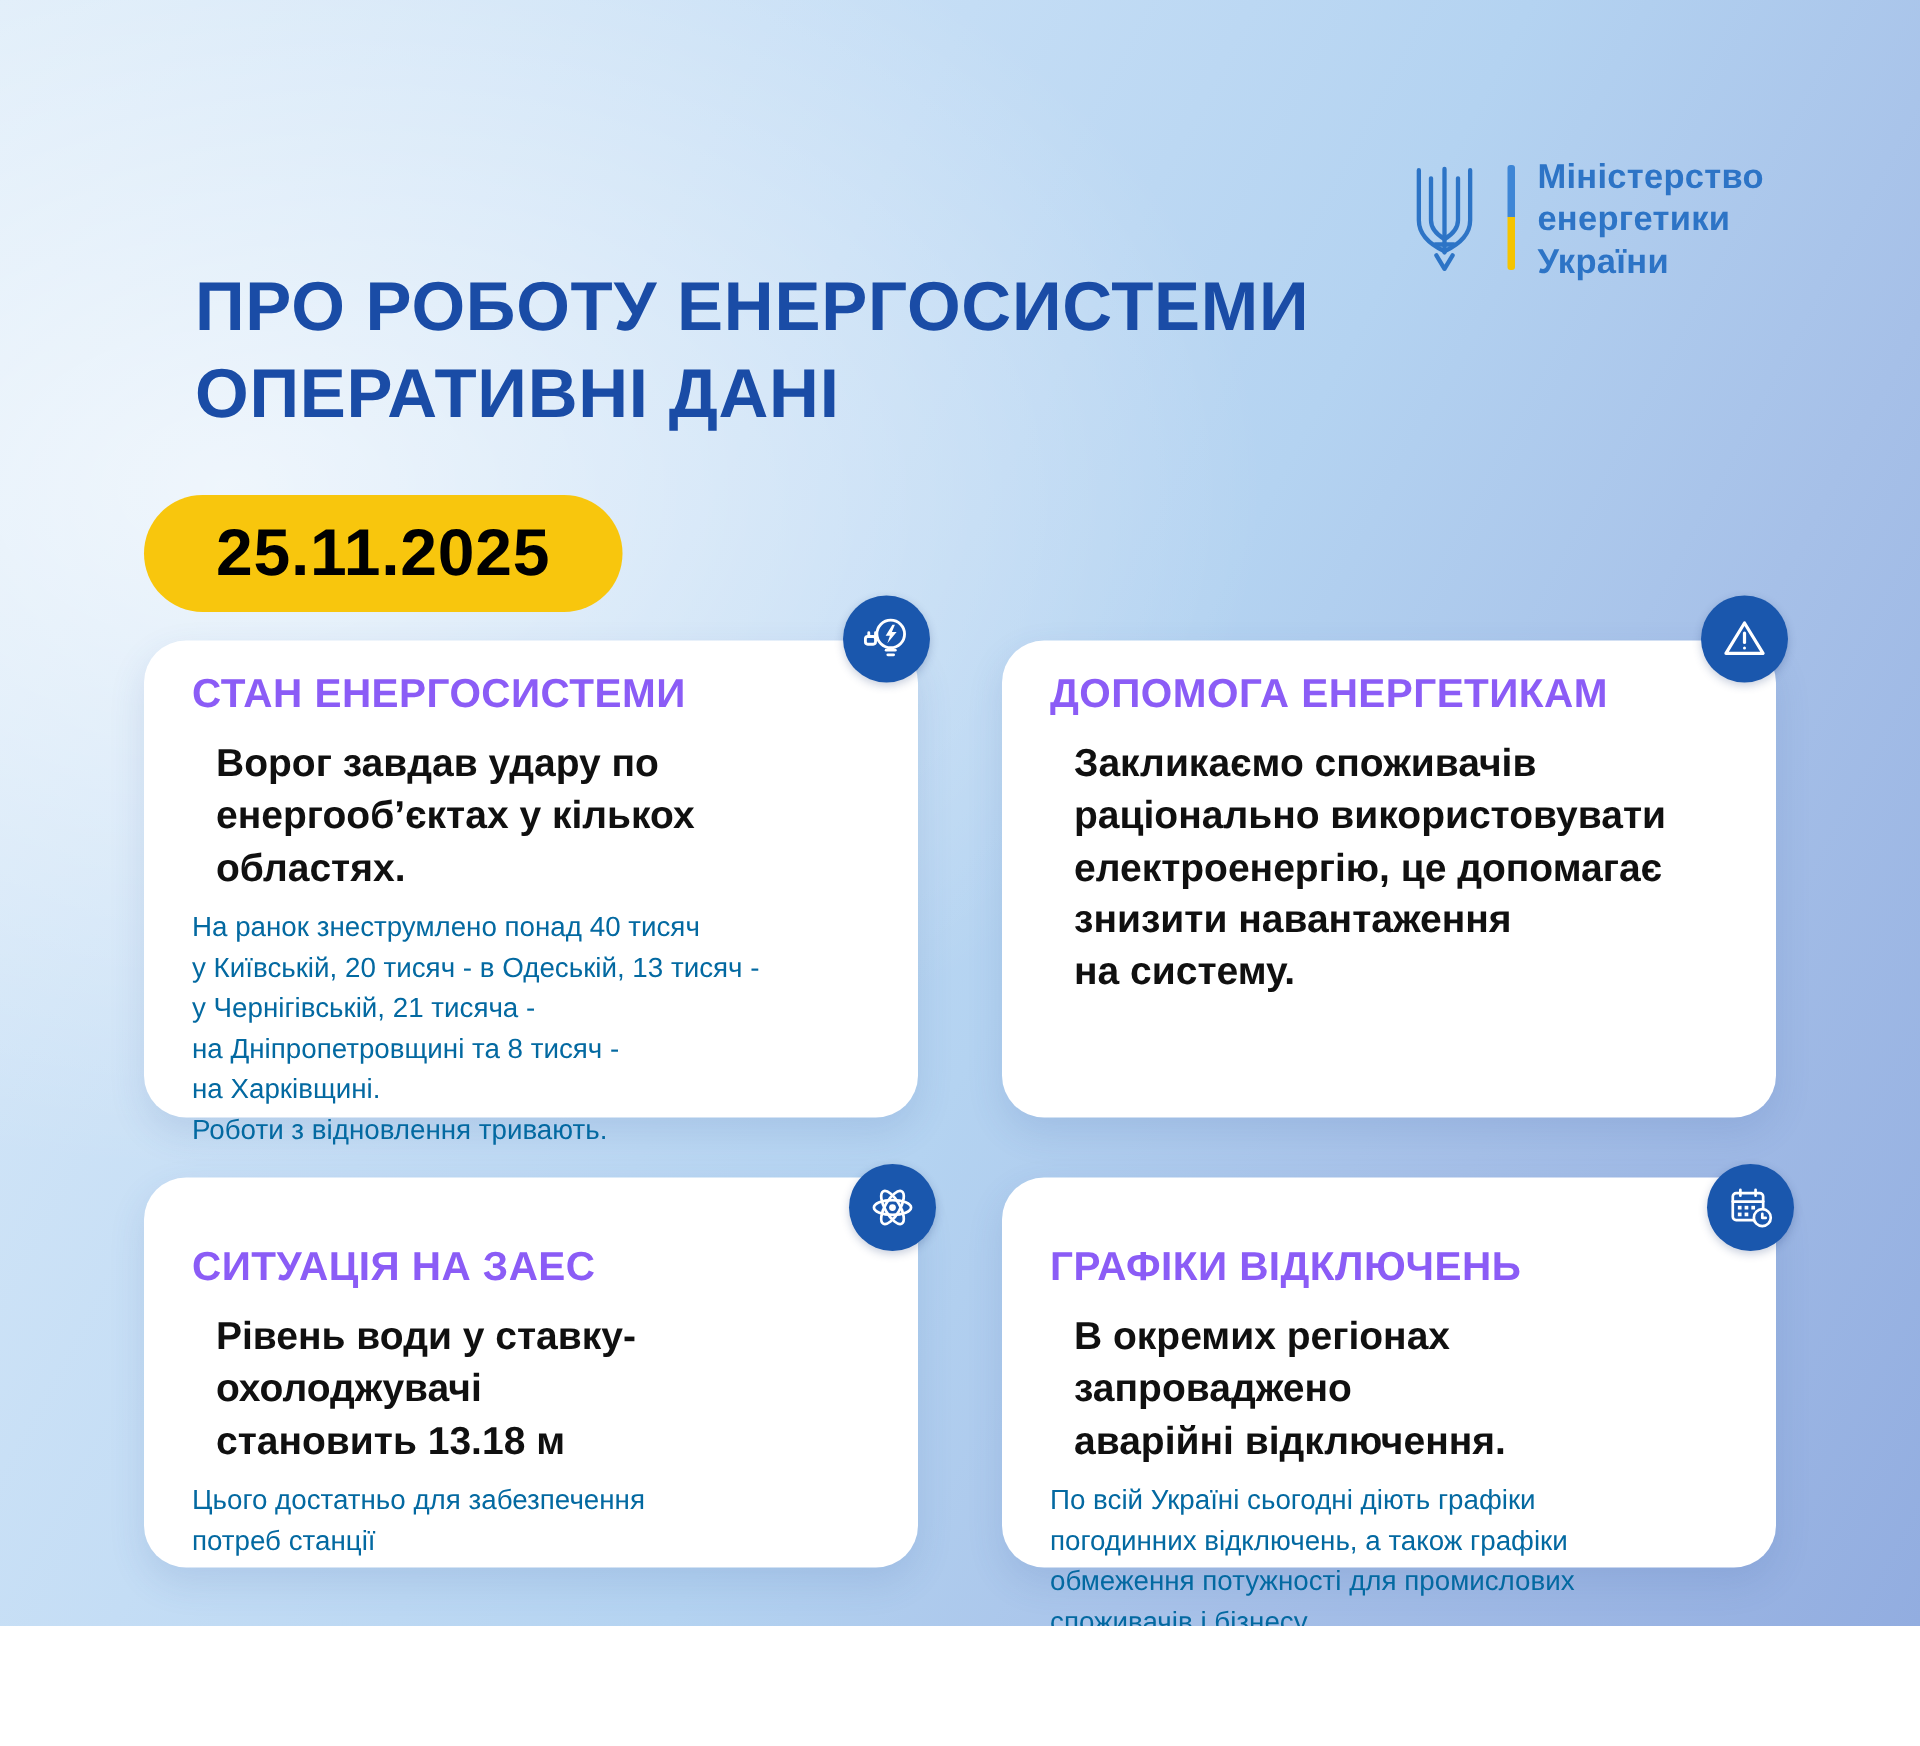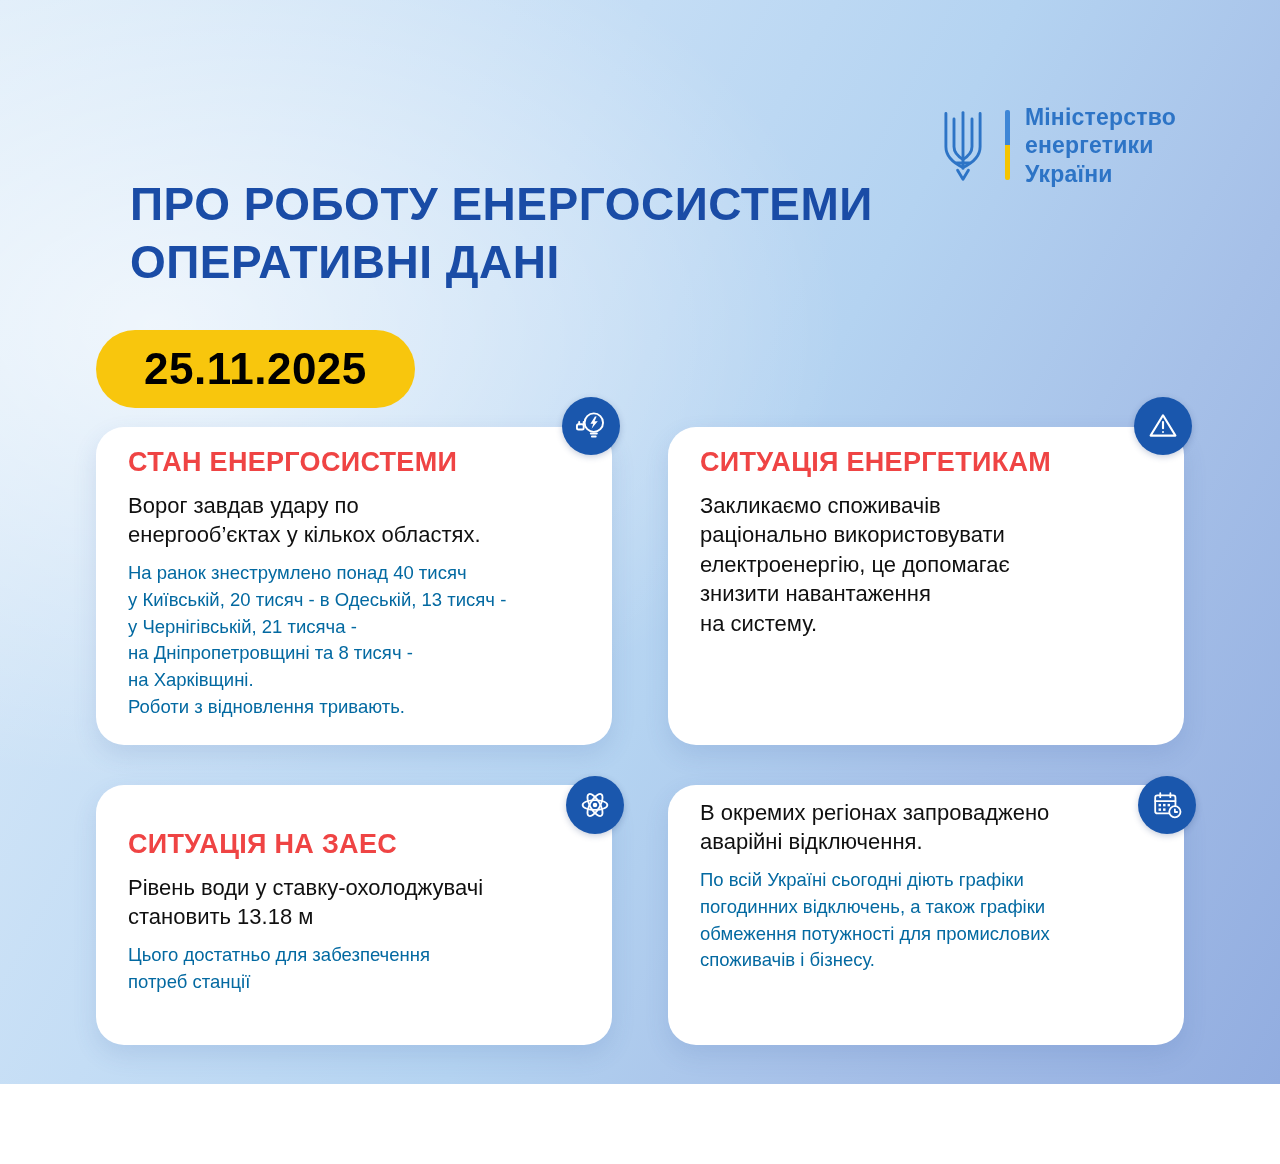--- a/index.html
+++ b/index.html
@@ -87,33 +87,33 @@
     background: #1a57ad;
     display: flex; align-items: center; justify-content: center;
     box-shadow: 0 2px 6px rgba(30,60,120,0.25);
   }
   .row1 .card-icon { top: -30px; right: -8px; }
   .row2 .card-icon { top: -9px;  right: -12px; }
   .card-icon svg { width: 36px; height: 36px; }
 
   .card-title {
     margin: 0;
-    color: #ef4444;
+    color: #8b5cf6;
     font-weight: bold;
     font-size: 27px;
     letter-spacing: 0.3px;
   }
   .row1 .card-title { padding-top: 20px; }
   .row2 .card-title { padding-top: 44px; }
 
   .card-lead {
-    margin: 13px 0 0 0;
+    margin: 13px 0 0 16px;
     color: #101010;
-    font-weight: normal;
-    font-size: 22px;
+    font-weight: bold;
+    font-size: 26px;
     line-height: 1.34;
     white-space: pre-line;
   }
   .card-body {
     margin: 10px 0 0 0;
     color: #0369a1;
     font-size: 18.5px;
     line-height: 1.45;
     white-space: pre-line;
   }
@@ -171,21 +171,21 @@
   </section>
 
   <section class="card row1 col2">
     <div class="card-icon">
       <svg viewBox="0 0 32 32" fill="none" stroke="#ffffff" stroke-width="1.9" stroke-linecap="round" stroke-linejoin="round">
         <path d="M16 6.5 L27 24.5 H5 Z"></path>
         <path d="M16 12.5 v5.5"></path>
         <circle cx="16" cy="21.3" r="0.9" fill="#ffffff" stroke="none"></circle>
       </svg>
     </div>
-    <h2 class="card-title">СИТУАЦІЯ ЕНЕРГЕТИКАМ</h2>
+    <h2 class="card-title">ДОПОМОГА ЕНЕРГЕТИКАМ</h2>
     <p class="card-lead">Закликаємо споживачів
 раціонально використовувати
 електроенергію, це допомагає
 знизити навантаження
 на систему.</p>
     <p class="card-body"></p>
   </section>
 
   <section class="card row2 col1">
     <div class="card-icon">
@@ -211,20 +211,21 @@
         <path d="M10 5.5 v3.5 M19 5.5 v3.5"></path>
         <rect x="8.5" y="15" width="2.2" height="2.2" fill="#ffffff" stroke="none"></rect>
         <rect x="12.5" y="15" width="2.2" height="2.2" fill="#ffffff" stroke="none"></rect>
         <rect x="16.5" y="15" width="2.2" height="2.2" fill="#ffffff" stroke="none"></rect>
         <rect x="8.5" y="19" width="2.2" height="2.2" fill="#ffffff" stroke="none"></rect>
         <rect x="12.5" y="19" width="2.2" height="2.2" fill="#ffffff" stroke="none"></rect>
         <circle cx="23" cy="22" r="5" fill="#1a57ad"></circle>
         <path d="M23 19.8 v2.4 h2"></path>
       </svg>
     </div>
+    <h2 class="card-title">ГРАФІКИ ВІДКЛЮЧЕНЬ</h2>
     <p class="card-lead">В окремих регіонах запроваджено
 аварійні відключення.</p>
     <p class="card-body">По всій Україні сьогодні діють графіки
 погодинних відключень, а також графіки
 обмеження потужності для промислових
 споживачів і бізнесу.</p>
   </section>
 
 </div>
 

